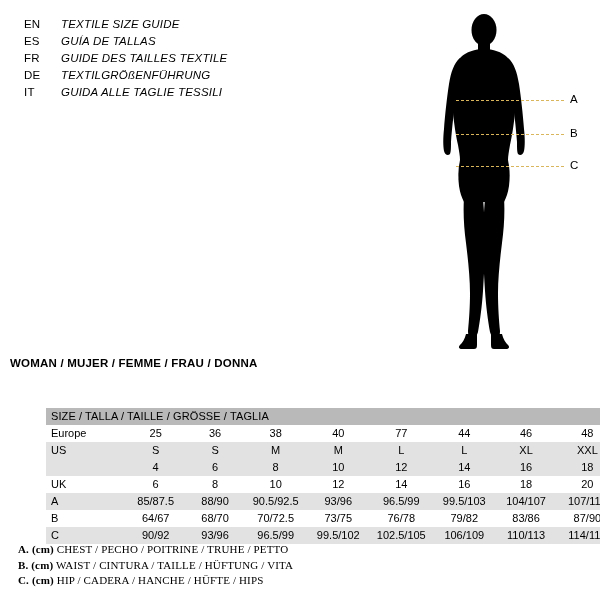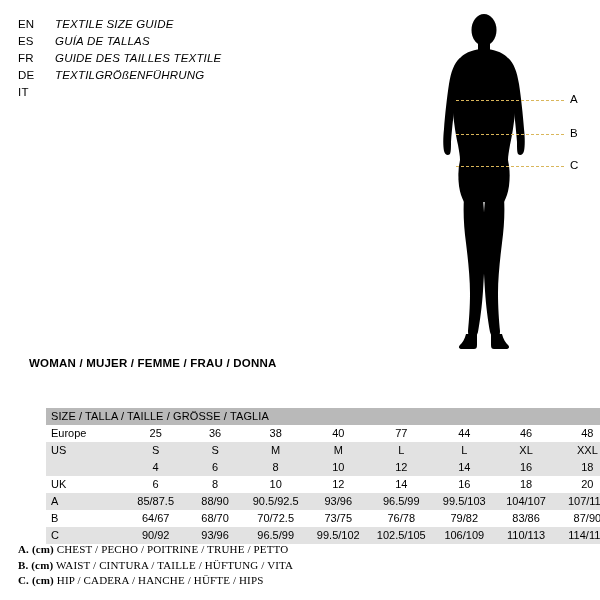--- a/index.html
+++ b/index.html
@@ -17,21 +17,21 @@
   }
   .page {
     position: relative;
     width: 600px;
     height: 600px;
   }
 
   
   .lang-block {
     position: absolute;
-    left: 18px;
+    left: 24px;
     top: 16px;
     width: 330px;
   }
   .lang-row {
     display: flex;
     align-items: baseline;
     height: 17px;
     line-height: 17px;
   }
   .lang-code {
@@ -64,21 +64,21 @@
   .measure-label {
     position: absolute;
     font-size: 11.5px;
     font-weight: normal;
     color: #000;
   }
 
   
   .woman-title {
     position: absolute;
-    left: 29px;
+    left: 10px;
     top: 357px;
     font-size: 11.5px;
     font-weight: bold;
     letter-spacing: 0.2px;
   }
 
   
   .size-table {
     position: absolute;
     left: 14px;
@@ -143,20 +143,21 @@
     <div class="lang-row">
       <span class="lang-code">FR</span>
       <span class="lang-text">GUIDE DES TAILLES TEXTILE</span>
     </div>
     <div class="lang-row">
       <span class="lang-code">DE</span>
       <span class="lang-text">TEXTILGRÖßENFÜHRUNG</span>
     </div>
     <div class="lang-row">
       <span class="lang-code">IT</span>
+      <span class="lang-text">GUIDA ALLE TAGLIE TESSILI</span>
     </div>
   </div>
 
   <div class="figure-wrap">
     <svg class="figure-svg" width="190" height="360" viewBox="0 0 190 360">
       <g fill="#000000">
 
         <ellipse cx="84" cy="22" rx="12.5" ry="16"></ellipse>
 
         <path d="M78 34 h12 v10 h-12 z"></path>

